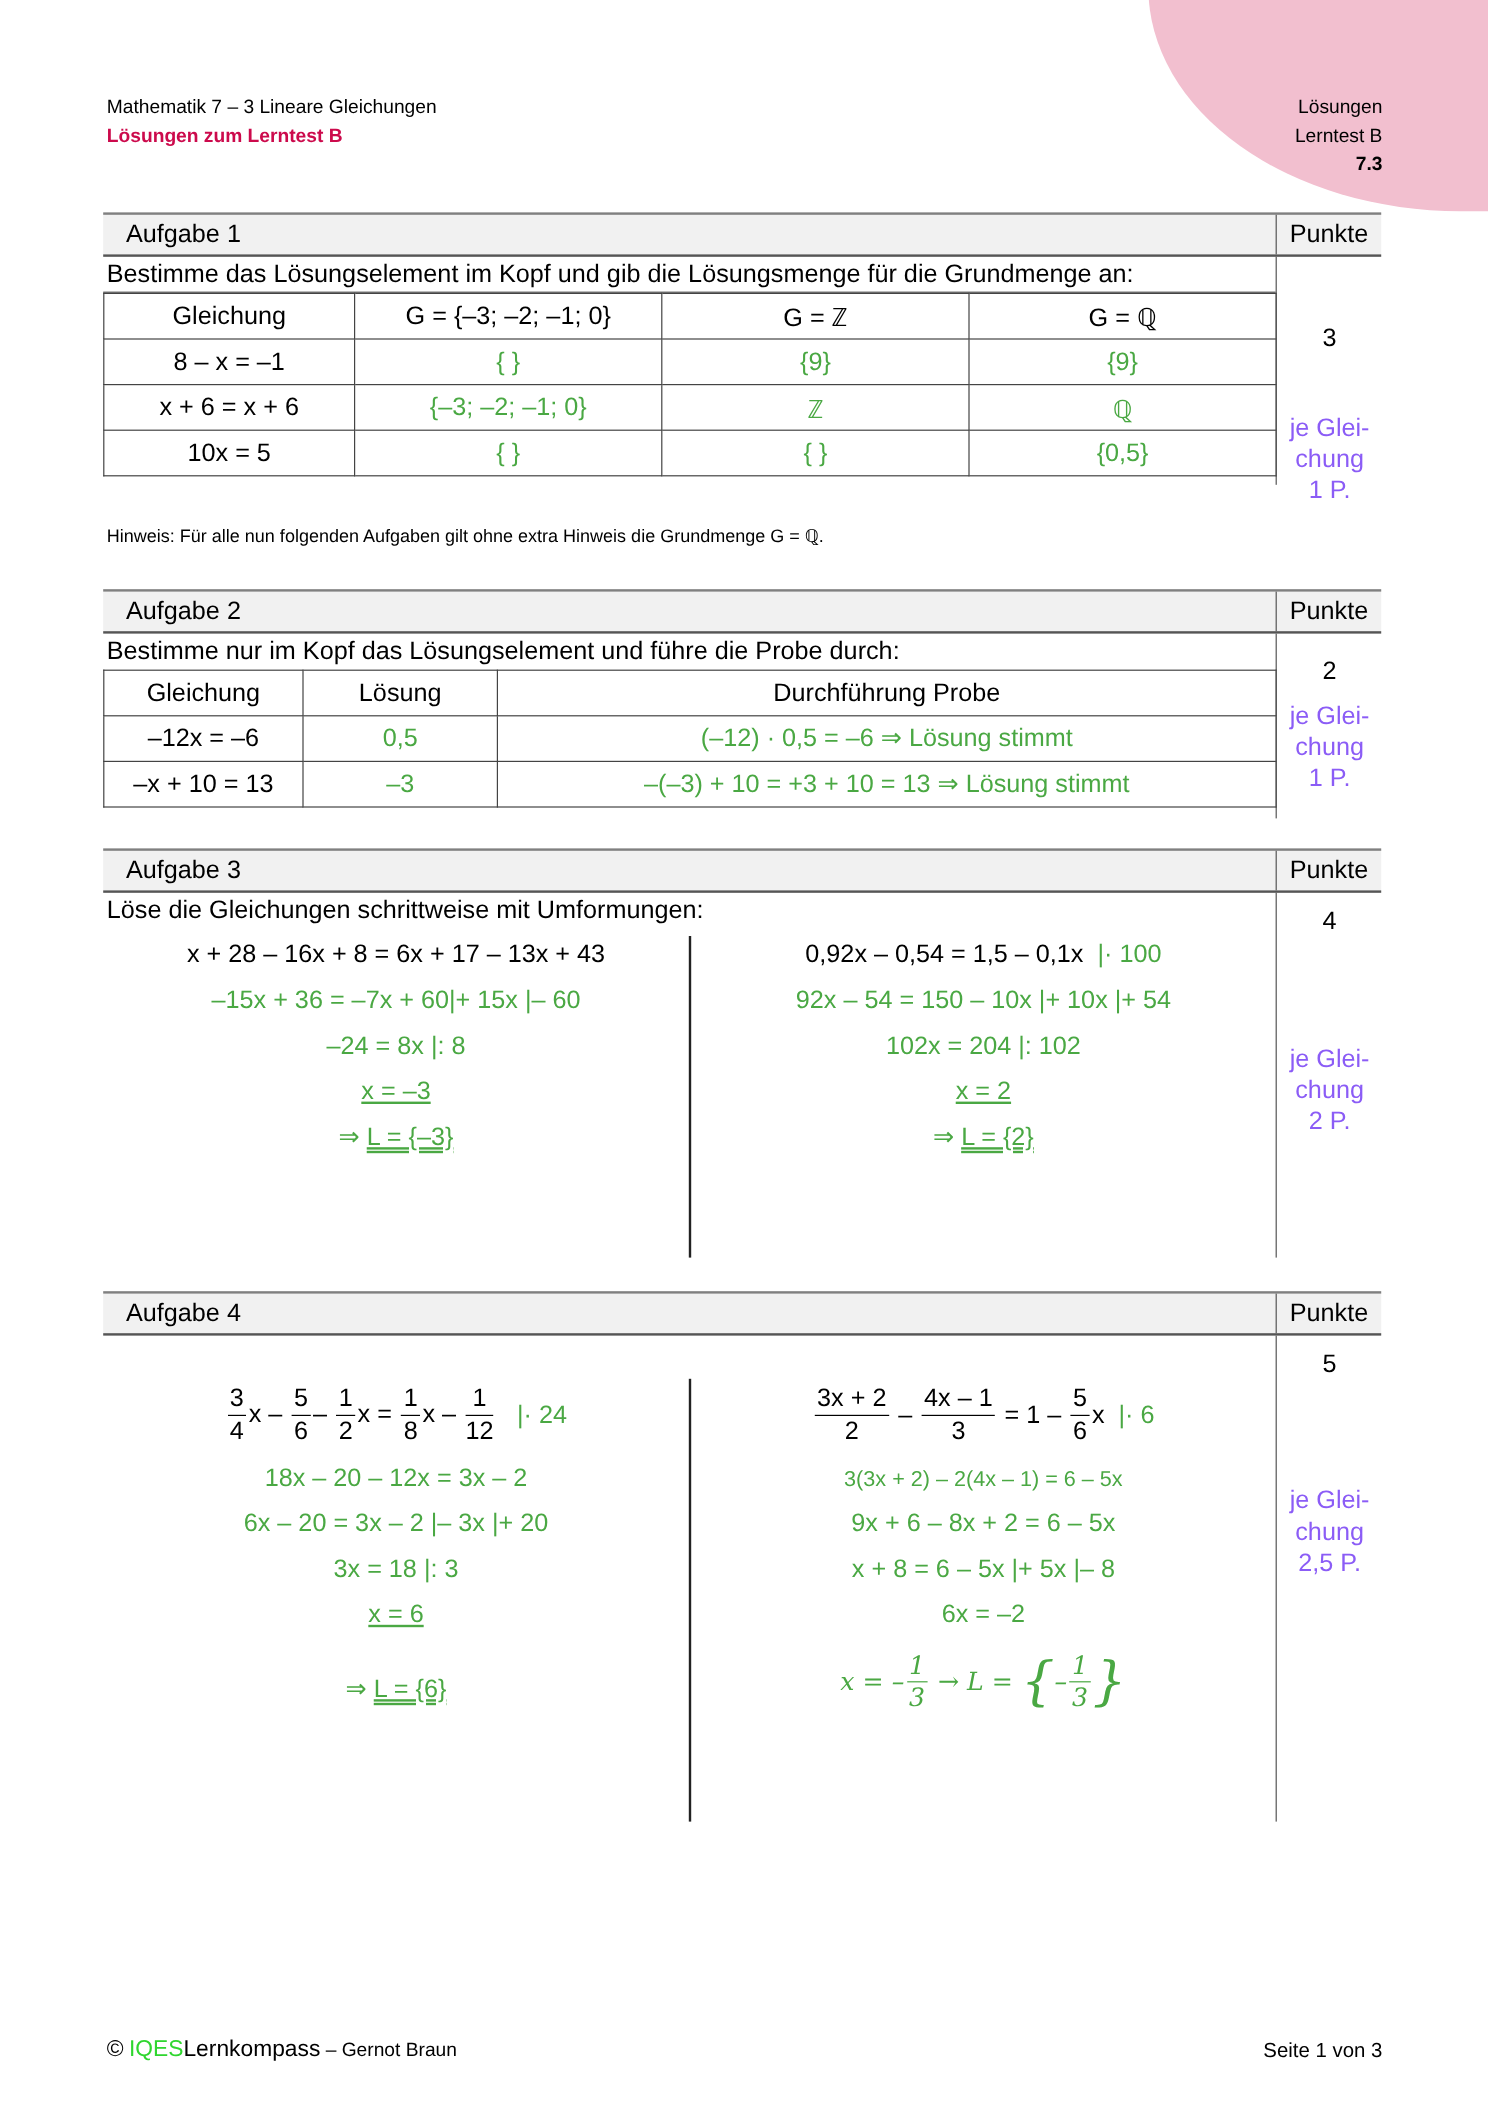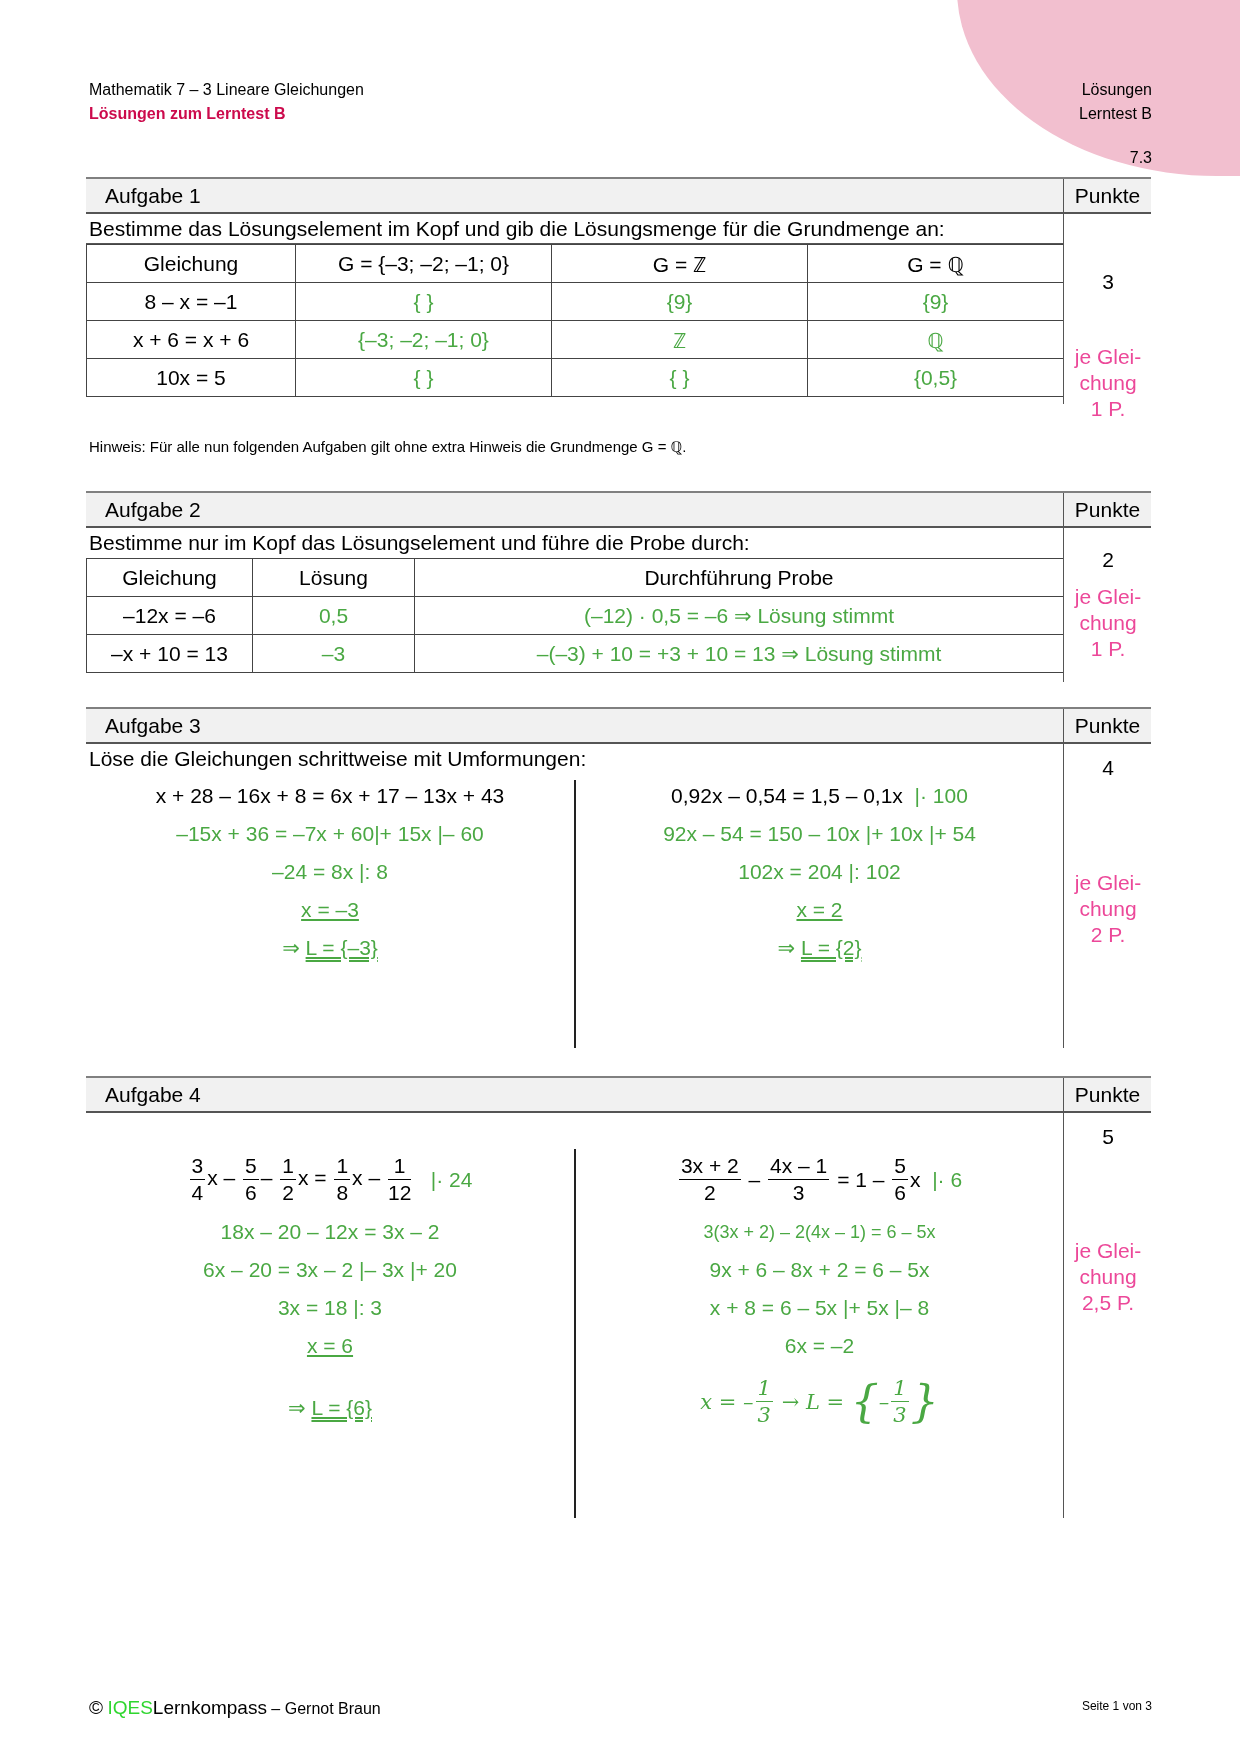--- a/index.html
+++ b/index.html
@@ -3,52 +3,52 @@
 <meta charset="utf-8">
 <style>
   html, body { margin:0; padding:0; }
   body { width:1240px; height:1754px; position:relative; background:#fff; overflow:hidden;
          font-family:"Liberation Sans", sans-serif; color:#000; }
   .blob { position:absolute; left:957px; top:-10px; width:420px; height:186px;
           background:#f2bfcf; border-bottom-left-radius:260px 186px; }
   .hdr-left { position:absolute; left:89px; top:78px; font-size:16px; line-height:24px; }
   .hdr-left .sub { color:#cc0a4c; font-weight:bold; }
   .hdr-right { position:absolute; right:88px; top:78px; font-size:16px; line-height:24px; text-align:right; }
-  .hdr-right .code { font-weight:normal;margin-top:20px; }
+  .hdr-right .code { font-weight:bold; }
   .g { color:#4aa843; }
   .u { text-decoration:underline; }
   .uu { text-decoration:underline double; }
   .task { position:absolute; left:86px; width:1065px; }
   .task-head { height:33px; background:#f1f1f1; border-top:2px solid #808080; border-bottom:2px solid #555;
                position:relative; font-size:21px; }
   .task-head .t { position:absolute; left:3px; top:5px;margin-left:16px; }
   .task-head .pk { position:absolute; left:977px; top:0; bottom:0; border-left:1px solid #555; width:88px;
                    text-align:center; padding-top:5px; box-sizing:border-box; }
   .task-body { position:relative; }
   .task-body .pcol { position:absolute; left:977px; top:0; bottom:0; border-left:1px solid #555; width:88px; }
   .instr { font-size:21px; padding:3px 3px; height:30px; box-sizing:border-box; border-bottom:1px solid #555; width:977px; }
   .instr.nob { border-bottom:none; }
   table.t { border-collapse:collapse; font-size:21px; width:977px; table-layout:fixed; }
   table.t td { border:1px solid #444; text-align:center; height:37px; padding:0; }
   .pts-num { position:absolute; left:0; width:88px; text-align:center; font-size:21px; }
-  .pts-note { position:absolute; left:0; width:88px; text-align:center; font-size:21px; color:#ec4899; line-height:26px; }
+  .pts-note { position:absolute; left:0; width:88px; text-align:center; font-size:21px; color:#8b5cf6; line-height:26px; }
   .steps { position:absolute; top:0; text-align:center; font-size:21px; }
   .steps .ln { height:38px; line-height:38px; }
   .vline { position:absolute; top:0; width:0; border-left:2px solid #222; }
   .frac { display:inline-block; vertical-align:middle; text-align:center; margin:0 2px; }
   .frac .n { display:block; border-bottom:1.5px solid #000; padding:0 2px; line-height:26px; }
   .frac .d { display:block; line-height:26px; }
   .frac.gr .n { border-bottom-color:#4aa843; }
   .serif { font-family:"DejaVu Serif", serif; font-style:italic; }
   .brace { font-size:44px; font-family:"DejaVu Serif", serif; vertical-align:middle; font-weight:lighter; }
   .hinweis { position:absolute; left:89px; top:436px; font-size:15px; }
   .footer { position:absolute; left:89px; top:1697px; font-size:16px; }
   .footer .logo { font-size:19px; }
   .footer .iqes { color:#2fd62f; }
-  .footer-right { position:absolute; right:88px; top:1699px; font-size:12px; }
+  .footer-right { position:absolute; right:88px; top:1699px; font-size:17px; }
 </style>
 </head>
 <body>
 
 <div class="blob"></div>
 
 <div class="hdr-left">
   <div>Mathematik 7 – 3 Lineare Gleichungen</div>
   <div class="sub">Lösungen zum Lerntest B</div>
 </div>

